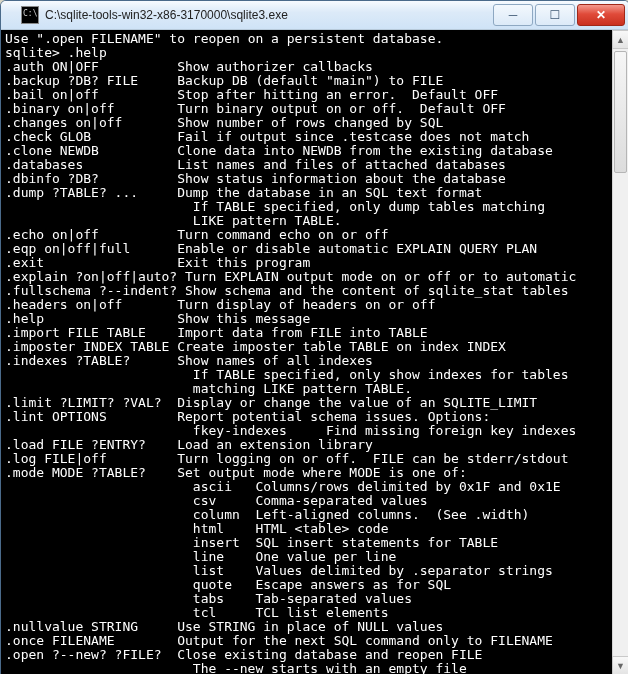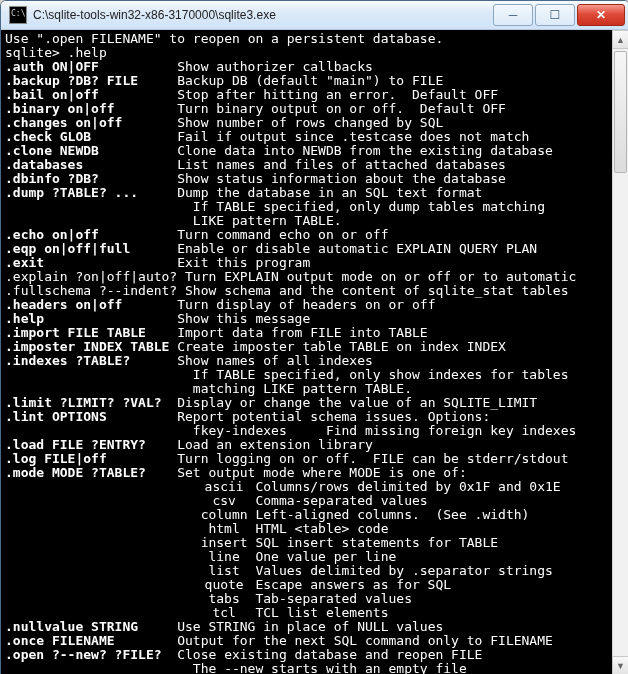--- a/index.html
+++ b/index.html
@@ -1,34 +1,34 @@
 <!DOCTYPE html>
 <html><head>
 <meta charset="utf-8">
 <style>
   html,body{margin:0;padding:0;height:100%;background:#ece9d8;font-family:"Segoe UI",Tahoma,sans-serif;}
   .window{width:628px;height:674px;border:1px solid #4a6a8a;border-radius:6px 6px 0 0;background:#fff;box-shadow:0 0 8px rgba(0,0,0,.3);display:flex;flex-direction:column;margin:0 auto;overflow:hidden;}
-  .titlebar{height:28px;background:linear-gradient(#f7fbff,#dceaf8 40%,#cfe3f7);display:flex;align-items:center;padding:0 4px 0 8px;border-bottom:1px solid #b7c9d9;}
+  .titlebar{height:28px;background:linear-gradient(#f7fbff,#dceaf8 40%,#cfe3f7);display:flex;align-items:center;padding:0 4px 0 20px;border-bottom:1px solid #b7c9d9;}
   .titlebar .icon{width:16px;height:16px;background:#000;border:1px solid #888;margin-right:6px;position:relative;}
   .titlebar .icon::after{content:"C:\\";color:#ccc;font:8px/14px Consolas,monospace;position:absolute;left:1px;top:0;}
   .titlebar .title{flex:1;font-size:12px;color:#222;white-space:nowrap;overflow:hidden;text-overflow:ellipsis;}
   .winbtns{display:flex;gap:0;}
   .winbtn{width:38px;height:20px;border:1px solid #8ea8c2;background:linear-gradient(#f3f8fd,#dceaf8);border-radius:3px;margin-left:2px;display:flex;align-items:center;justify-content:center;font-size:12px;color:#405a75;cursor:pointer;}
   .winbtn.close{width:46px;background:linear-gradient(#f49a8e,#e04b3a 45%,#c9301f);border-color:#a02818;color:#fff;font-weight:bold;}
   .client{flex:1;display:flex;background:#000;overflow:hidden;}
   .console{flex:1;overflow:auto;padding:2px 4px;font:13px/14px "Lucida Console","Consolas",monospace;color:#fff;white-space:pre;}
   .scrollbar{width:17px;background:#efefef;display:flex;flex-direction:column;}
   .sbtn{height:17px;background:linear-gradient(#f8f8f8,#e4e4e4);border:1px solid #c9c9c9;display:flex;align-items:center;justify-content:center;color:#666;font-size:9px;}
   .strack{flex:1;background:#f0f0f0;border-left:1px solid #d4d4d4;border-right:1px solid #d4d4d4;position:relative;}
   .sthumb{position:absolute;left:1px;right:1px;top:2px;height:120px;background:linear-gradient(#f6f6f6,#dcdcdc);border:1px solid #b5b5b5;border-radius:2px;}
   .row{display:block;}
-  .cmd{display:inline-block;width:22ch;vertical-align:top;font-weight:bold;}
+  .cmd{display:inline-block;width:22ch;vertical-align:top;}
   .desc{display:inline-block;text-align:right;}
   .cont{display:inline-block;padding-left:22ch;}
-  .mode-n{display:inline-block;width:8ch;text-align:center;}
+  .mode-n{display:inline-block;width:8ch;}
 </style>
 </head>
 <body>
 
 <div class="window">
   <div class="titlebar">
     <div class="icon"></div>
     <div class="title">C:\sqlite-tools-win32-x86-3170000\sqlite3.exe</div>
     <div class="winbtns">
       <div class="winbtn">─</div>

